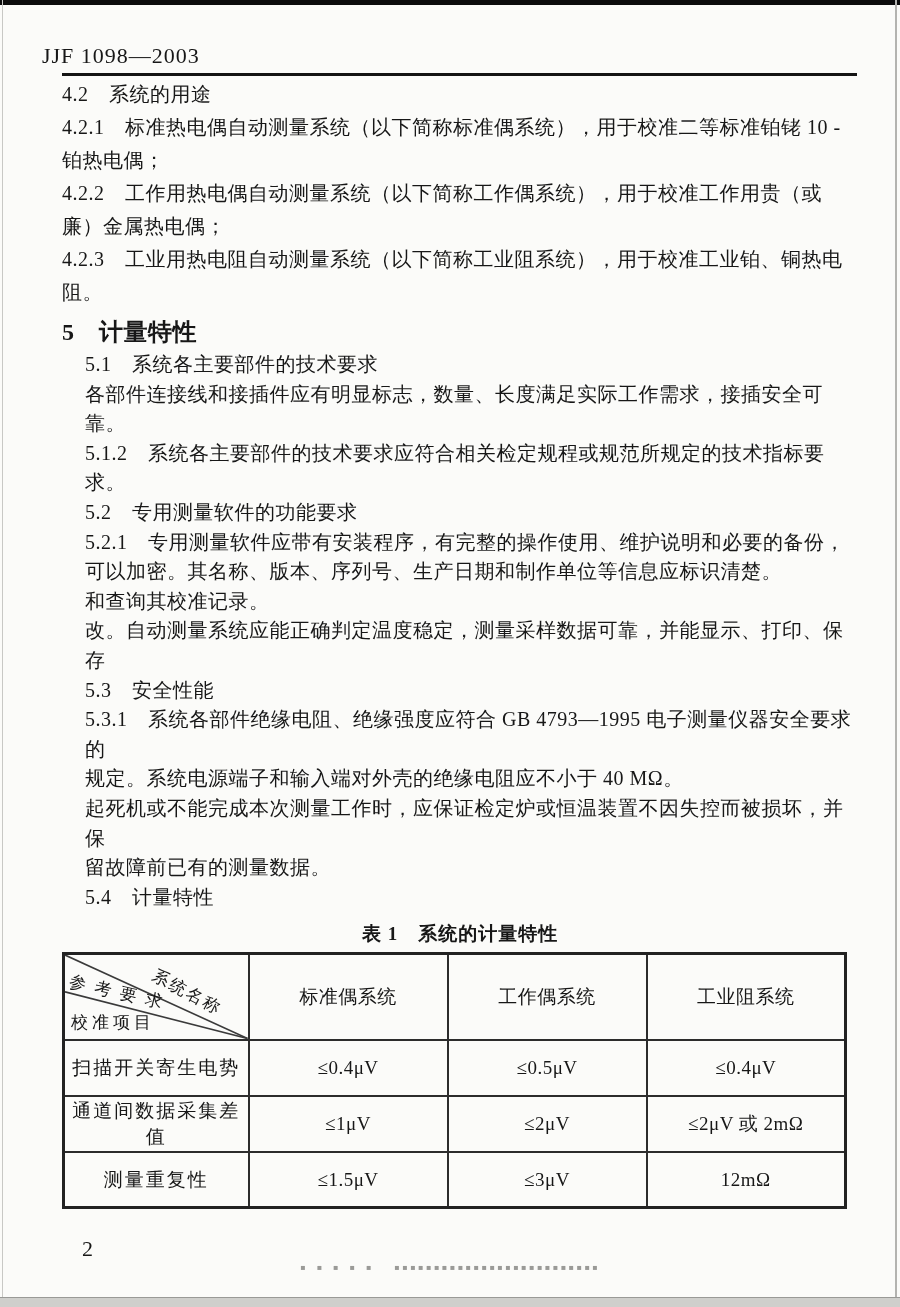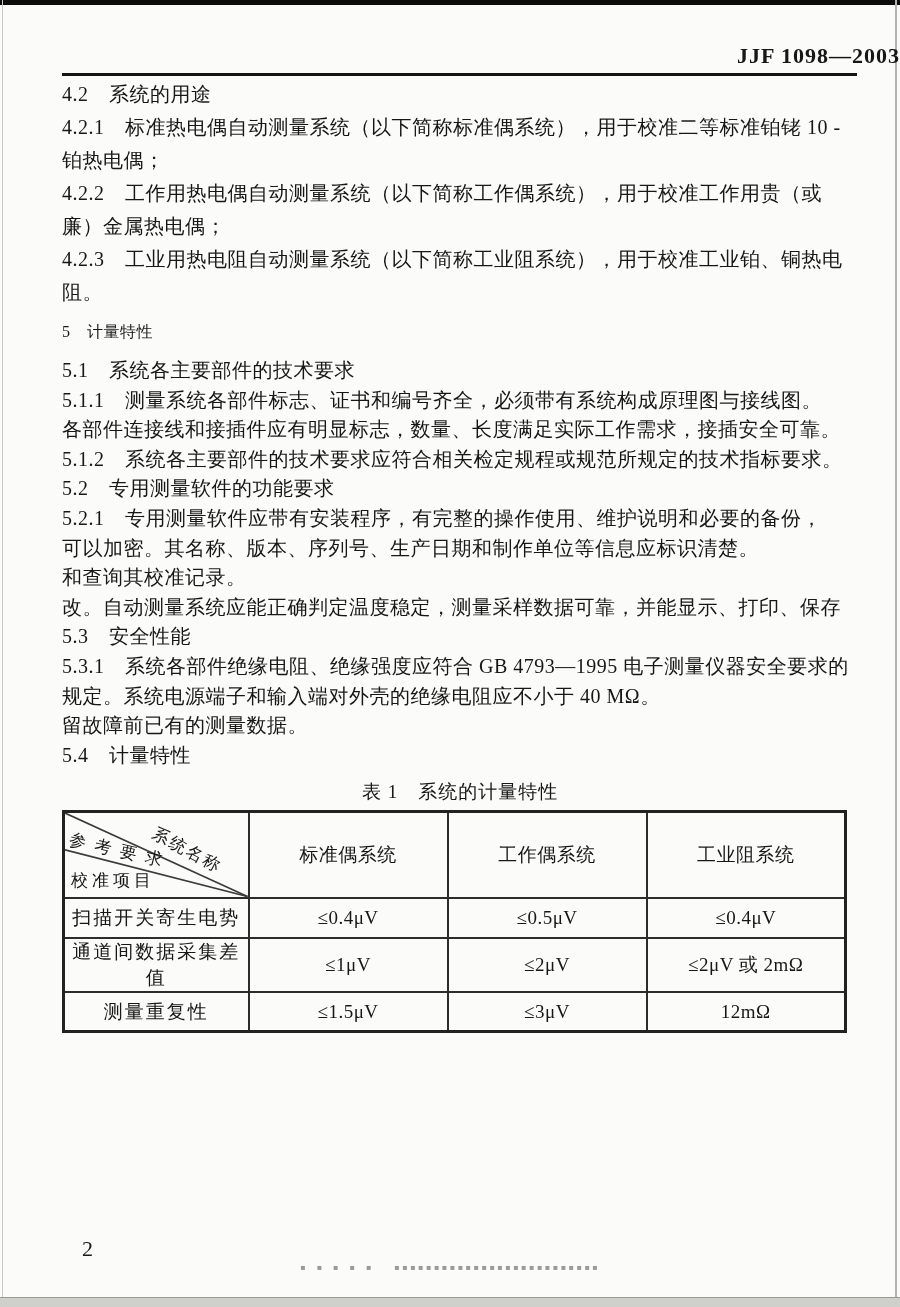--- a/index.html
+++ b/index.html
@@ -12,51 +12,51 @@
     color:#171717;
   }
   
   .edge-top{position:absolute;top:0;left:0;width:100%;height:5px;background:#0c0c0c;}
   .edge-bottom{position:absolute;left:0;bottom:0;width:100%;height:9px;background:#cfcfcc;border-top:1px solid #999996;}
   .edge-right{position:absolute;top:0;bottom:0;left:895px;width:2px;background:#b3b3b0;}
   .edge-left{position:absolute;top:0;bottom:0;left:2px;width:1px;background:#c8c8c5;}
 
   .header-title{
     position:absolute;top:43px;left:0;right:0;
-    text-align:right;font-size:22px;font-weight:bold;letter-spacing:1px;
+    text-align:left;font-size:22px;font-weight:normal;letter-spacing:1px;padding-left:42px;
   }
   .head-rule{position:absolute;top:73px;left:62px;width:795px;height:3px;background:#141414;}
 
   .content{position:absolute;top:78px;left:62px;width:796px;font-size:20px;letter-spacing:0.5px;}
   .content .line{white-space:pre-wrap;}
   .block-4x .line{line-height:33px;}
-  .heading-5{font-weight:normal;line-height:30px;margin:8px 0 9px 0;font-size:16px;}
-  .block-5 .line{line-height:29.6px;}
+  .heading-5{font-weight:bold;line-height:30px;margin:8px 0 3px 0;font-size:24px;}
+  .block-5 .line{line-height:29.6px;margin-left:23px;}
 
   .table-caption{
-    text-align:center;font-weight:normal;font-size:19px;
+    text-align:center;font-weight:bold;font-size:19px;
     margin-top:7px;line-height:30px;letter-spacing:1px;
   }
   table.metrology{
     border-collapse:collapse;table-layout:fixed;
     width:782px;margin-top:3px;
     font-size:19px;
   }
   table.metrology col.c0{width:185px;}
   table.metrology col.c1{width:199px;}
   table.metrology col.c2{width:199px;}
   table.metrology col.c3{width:199px;}
   table.metrology td,table.metrology th{
     border:2px solid #2c2c2c;
     text-align:center;vertical-align:middle;
     font-weight:normal;padding:0;
   }
   table.metrology{border:3px solid #222;}
   tr.hdr{height:86px;}
-  tr.datarow{height:40px;}
+  tr.datarow{height:56px;}
   td.corner{position:relative;padding:0;}
   .corner-svg{position:absolute;left:0;top:0;width:100%;height:100%;}
   .corner-label{position:absolute;font-size:17px;white-space:nowrap;}
   .corner-top{left:94px;top:9px;transform:rotate(28deg);transform-origin:left top;letter-spacing:2px;}
   .corner-mid{left:7px;top:15px;transform:rotate(13deg);transform-origin:left top;letter-spacing:9px;}
   .corner-bot{left:6px;bottom:5px;letter-spacing:4px;text-align:right;}
   .row-label{letter-spacing:2px;}
 
   .page-number{position:absolute;left:82px;top:1236px;font-size:22px;}
   .fold-dots{
@@ -88,31 +88,31 @@
       <div class="line">4.2.2　工作用热电偶自动测量系统（以下简称工作偶系统），用于校准工作用贵（或</div>
       <div class="line">廉）金属热电偶；</div>
       <div class="line">4.2.3　工业用热电阻自动测量系统（以下简称工业阻系统），用于校准工业铂、铜热电</div>
       <div class="line">阻。</div>
     </div>
 
     <div class="heading-5">5　计量特性</div>
 
     <div class="block-5">
       <div class="line">5.1　系统各主要部件的技术要求</div>
-      <div class="line">5.1.1　测量系统各部件标志、证书和编号齐全，必须带有系统构成原理图与接线图。</div>
       <div class="line">各部件连接线和接插件应有明显标志，数量、长度满足实际工作需求，接插安全可靠。</div>
       <div class="line">5.1.2　系统各主要部件的技术要求应符合相关检定规程或规范所规定的技术指标要求。</div>
       <div class="line">5.2　专用测量软件的功能要求</div>
       <div class="line">5.2.1　专用测量软件应带有安装程序，有完整的操作使用、维护说明和必要的备份，</div>
       <div class="line">可以加密。其名称、版本、序列号、生产日期和制作单位等信息应标识清楚。</div>
       <div class="line">和查询其校准记录。</div>
       <div class="line">改。自动测量系统应能正确判定温度稳定，测量采样数据可靠，并能显示、打印、保存</div>
       <div class="line">5.3　安全性能</div>
       <div class="line">5.3.1　系统各部件绝缘电阻、绝缘强度应符合 GB 4793—1995 电子测量仪器安全要求的</div>
       <div class="line">规定。系统电源端子和输入端对外壳的绝缘电阻应不小于 40 MΩ。</div>
+      <div class="line">起死机或不能完成本次测量工作时，应保证检定炉或恒温装置不因失控而被损坏，并保</div>
       <div class="line">留故障前已有的测量数据。</div>
       <div class="line">5.4　计量特性</div>
     </div>
 
     <div class="table-caption">表 1　系统的计量特性</div>
 
     <table class="metrology">
       <colgroup>
           <col class="c0">
           <col class="c1">

